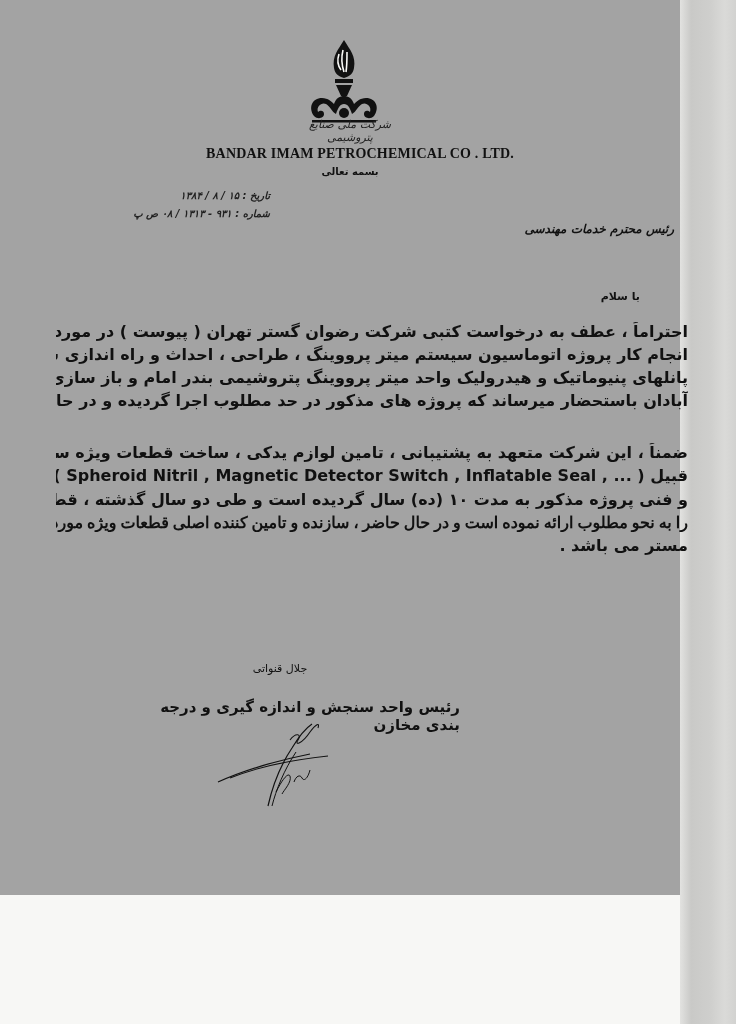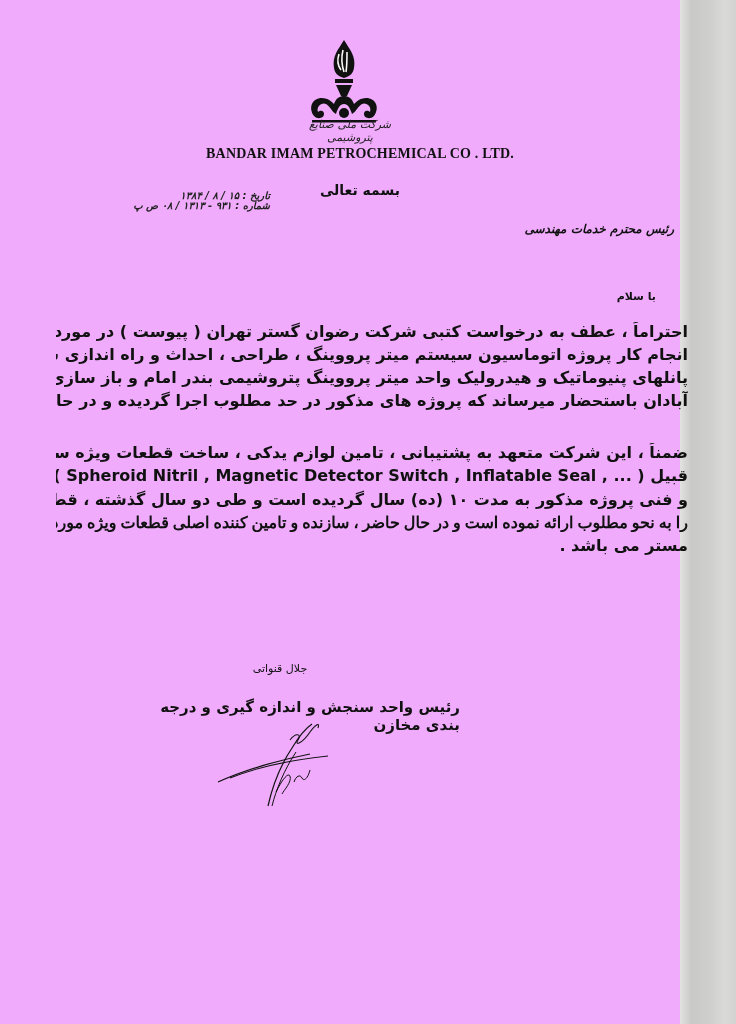--- a/index.html
+++ b/index.html
@@ -2,48 +2,48 @@
 <html><head>
   <meta charset="utf-8">
   <style>
     html, body { margin: 0; padding: 0; }
     body {
       width: 736px; height: 1024px; position: relative; overflow: hidden;
       background: #f7f7f5;
       font-family: "DejaVu Sans", sans-serif;
       color: #111;
     }
-    .page { position: absolute; left: 0; top: 0; width: 736px; height: 1024px; background: #f0abfc; }
+    .page { position: absolute; left: 0; top: 0; width: 736px; height: 895px; background: #a3a3a3; }
     .shadow-strip {
       position: absolute; top: 0; left: 680px; width: 56px; height: 1024px;
       background: linear-gradient(to right, #e2e2e0 0%, #c9c9c7 20%, #cfcfcd 55%, #dadad8 80%, #d2d2d0 100%);
     }
     .logo { position: absolute; left: 308px; top: 38px; width: 72px; height: 92px; }
     .logo-caption {
       position: absolute; left: 300px; top: 118px; width: 100px; text-align: center;
       direction: rtl; font-family: "DejaVu Serif", serif; font-style: italic; font-size: 11px; color: #222;
     }
     .company {
       position: absolute; left: 170px; top: 146px; width: 380px; text-align: center;
       font-family: "Liberation Serif", serif; font-weight: bold; font-size: 14px; letter-spacing: 0.2px;
     }
     .invocation {
-      position: absolute; left: 300px; top: 166px; width: 100px; text-align: right;
-      direction: rtl; font-size: 14px; font-weight: bold; margin-top: 16px;
+      position: absolute; left: 300px; top: 166px; width: 100px; text-align: center;
+      direction: rtl; font-size: 10px; font-weight: bold;
     }
     .meta { position: absolute; direction: rtl; font-size: 10px; font-style: italic; font-weight: bold; color: #222; }
     .meta-date { left: 150px; top: 190px; width: 120px; text-align: right; }
-    .meta-number { left: 110px; top: 200px; width: 160px; text-align: right; }
+    .meta-number { left: 110px; top: 208px; width: 160px; text-align: right; }
     .addressee {
       position: absolute; right: 62px; width: 320px; text-align: right; direction: rtl;
       font-weight: bold; font-style: italic; font-size: 12px;
     }
     .addr1 { top: 222px; }
     .addr2 { top: 246px; }
-    .greeting { position: absolute; right: 80px; top: 290px; direction: rtl; font-size: 11px; font-weight: bold; }
+    .greeting { position: absolute; right: 96px; top: 290px; direction: rtl; font-size: 11px; font-weight: bold; }
     .body-line {
       position: absolute; left: 56px; width: 632px; direction: rtl; text-align: justify;
       text-align-last: justify; font-size: 16px; font-weight: bold; white-space: nowrap;
       overflow: hidden;
     }
     .body-line.short { text-align-last: right; }
     .sig-name { position: absolute; left: 230px; top: 662px; width: 100px; text-align: center; direction: rtl; font-size: 11px; font-weight: normal; }
     .sig-title { position: absolute; left: 130px; top: 698px; width: 330px; text-align: right; direction: rtl; font-size: 15px; font-weight: bold; }
     .signature { position: absolute; left: 210px; top: 710px; width: 130px; height: 100px; }
   </style>

